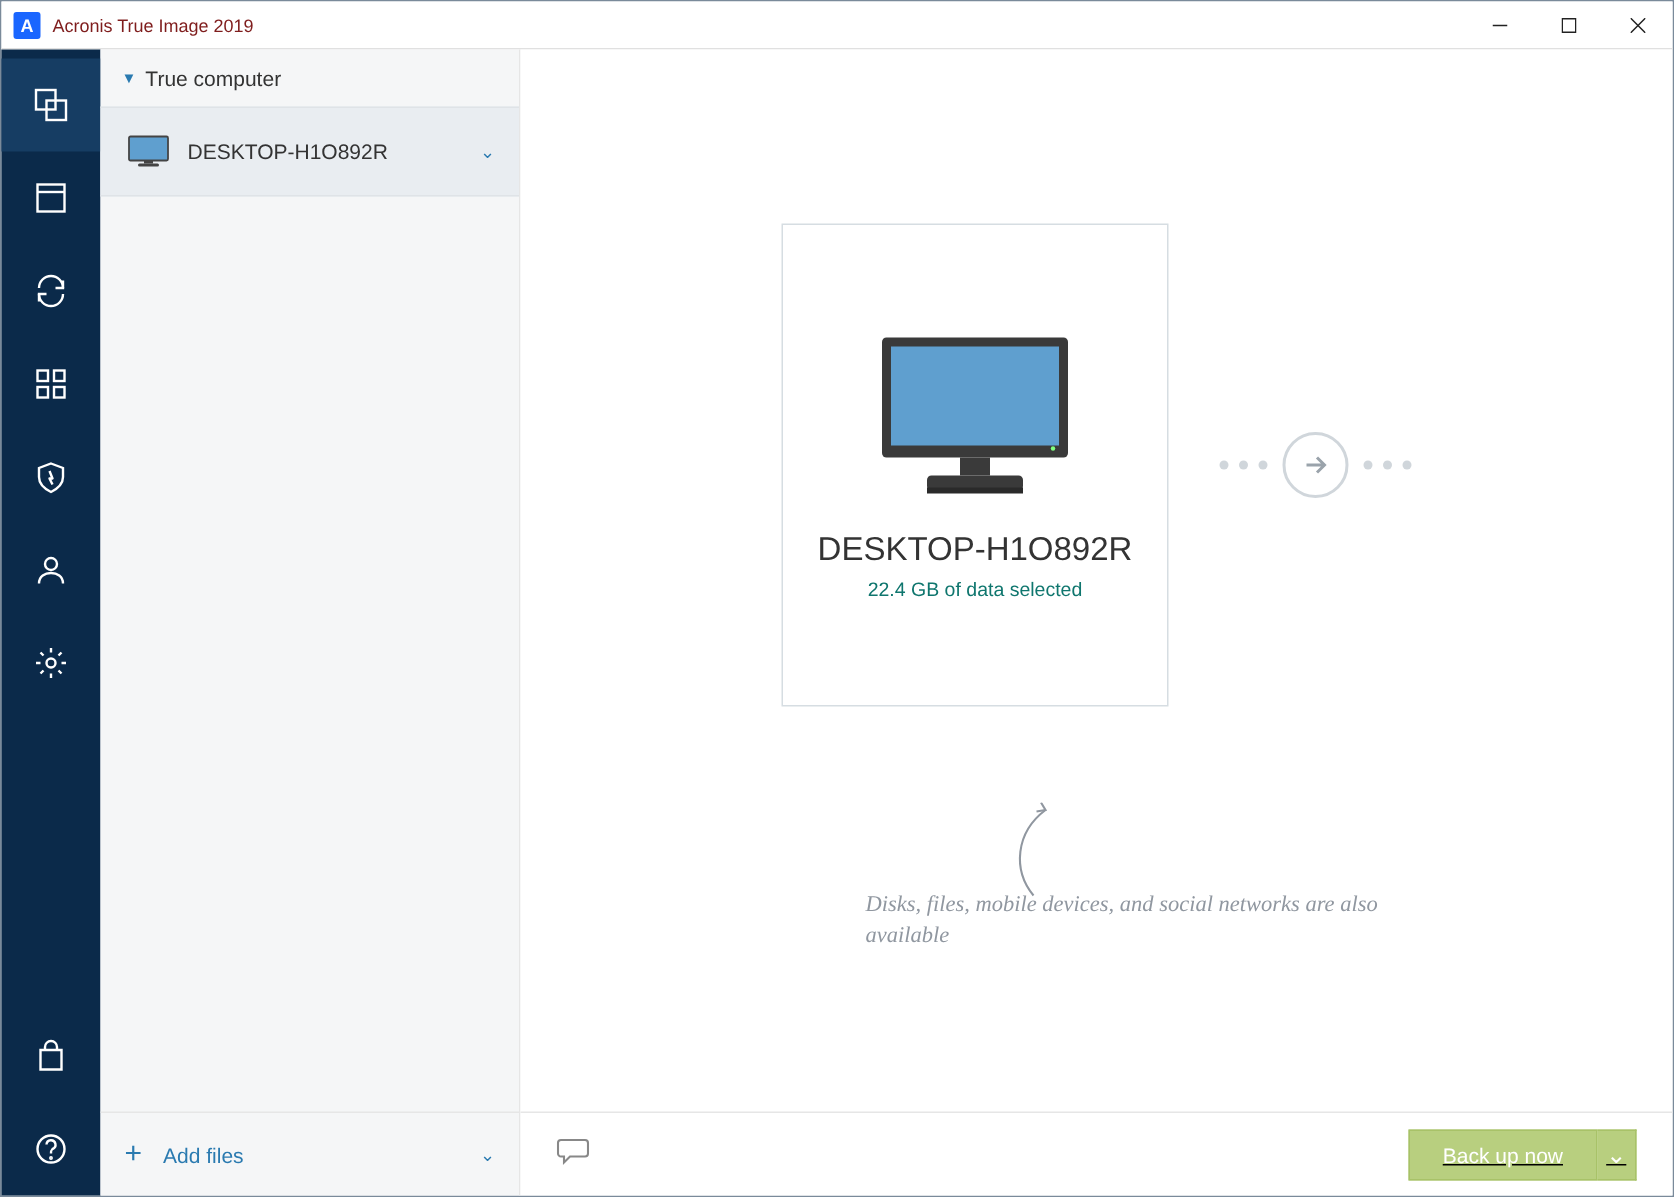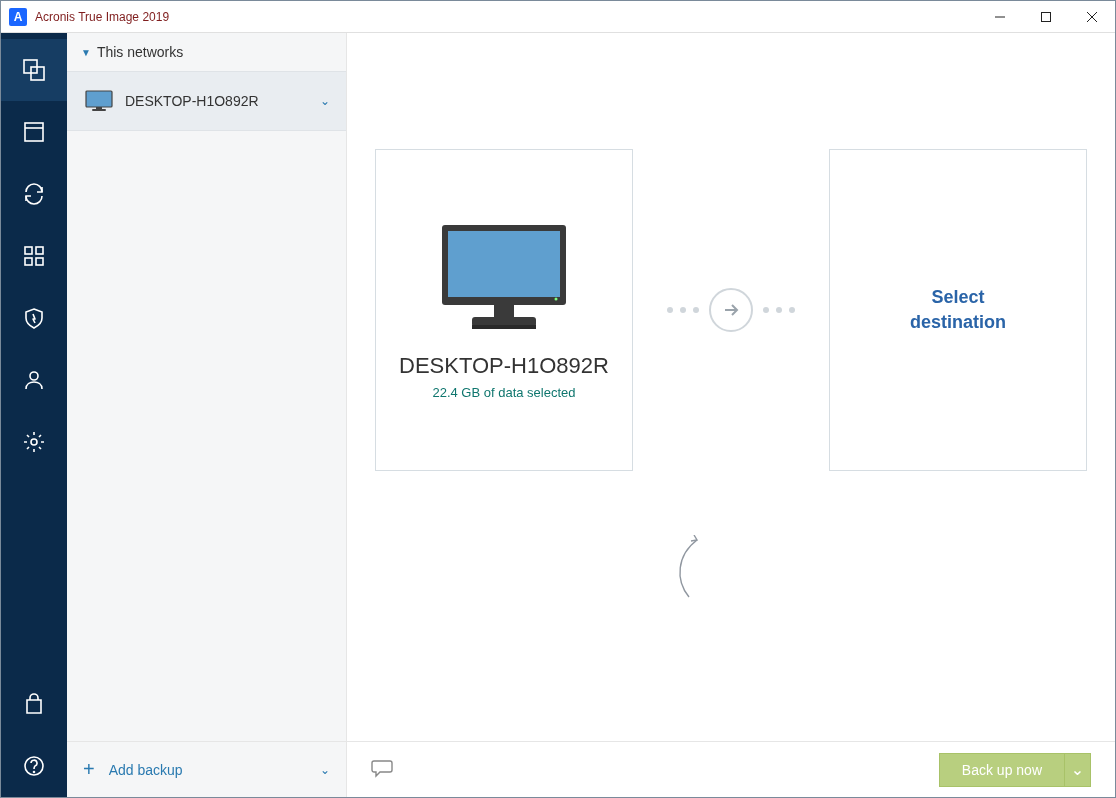--- a/index.html
+++ b/index.html
@@ -48,21 +48,21 @@
 
   .arrow-mid { display: flex; align-items: center; gap: 10px; }
   .dots { display: flex; gap: 7px; }
   .dots span { width: 6px; height: 6px; border-radius: 50%; background: #d0d6db; }
   .arrow-circle { width: 44px; height: 44px; border: 2px solid #d0d6db; border-radius: 50%; display: flex; align-items: center; justify-content: center; }
   .arrow-circle svg { stroke: #9aa3ab; fill: none; stroke-width: 2; }
 
   .hint { position: absolute; top: 560px; left: 230px; width: 400px; color: #9097a0; font-family: "Segoe Script", "Comic Sans MS", cursive; font-size: 15px; font-style: italic; text-align: left; line-height: 1.4; }
   .hint-arrow { position: absolute; top: 502px; left: 320px; }
 
-  .main-footer { height: 56px; display: flex; align-items: center; padding: 12px 24px; border-top: 1px solid #e6e6e6; }
+  .main-footer { height: 56px; display: flex; align-items: center; padding: 12px 24px; border-top: 1px solid #e6e6e6; text-decoration: underline; }
   .chat-icon { color: #888; }
   .foot-spacer { flex: 1; }
   .backup-btn { display: flex; height: 34px; }
   .backup-btn .label { background: #b8cf7f; color: #fff; padding: 0 22px; display: flex; align-items: center; font-size: 14px; border: 1px solid #a8c268; }
   .backup-btn .dd { width: 26px; background: #b8cf7f; border: 1px solid #a8c268; border-left: none; display: flex; align-items: center; justify-content: center; color: #fff; }
 
   .monitor-svg { display: block; }
 </style>
 </head>
 <body>
@@ -149,36 +149,36 @@
             <circle cx="12" cy="12" r="9"></circle>
             <path d="M9 9 A3 3 0 1 1 13 12 C12 13 12 13 12 15"></path>
             <circle cx="12" cy="18" r="0.5" fill="#fff"></circle>
           </svg>
       </div>
     </div>
 
     <div class="sidebar">
       <div class="side-header">
         <span class="chev">▼</span>
-        <span>This networks</span>
+        <span>True computer</span>
       </div>
       <div class="backup-item">
         <svg class="monitor-svg" width="28" height="22" viewBox="0 0 28 22">
           <rect x="1" y="1" width="26" height="16" rx="1" fill="#5f9fcf" stroke="#444" stroke-width="1.2"></rect>
           <rect x="11" y="17" width="6" height="2" fill="#444"></rect>
           <rect x="7" y="19" width="14" height="2" rx="1" fill="#444"></rect>
         </svg>
         <div class="bi-name">DESKTOP-H1O892R</div>
         <span class="chev-down">⌄</span>
       </div>
       <div class="side-fill"></div>
       <div class="side-footer">
         <div class="add-backup">
           <span class="plus">+</span>
-          <span>Add backup</span>
+          <span>Add files</span>
         </div>
         <span class="chev-down">⌄</span>
       </div>
     </div>
 
     <div class="main">
 
 
       <div class="main-center">
         <div class="panels">
@@ -207,30 +207,27 @@
                   <path d="M4 10 H15 M11 5 L16 10 L11 15"></path>
                 </svg>
             </div>
             <div class="dots">
                 <span></span>
                 <span></span>
                 <span></span>
               </div>
           </div>
 
-          <div class="panel dest">
-            <div>Select</div>
-            <div>destination</div>
-          </div>
         </div>
 
         <svg class="hint-arrow" width="40" height="70" viewBox="0 0 40 70">
           <path d="M30 5 C 10 20 8 45 22 62" fill="none" stroke="#9097a0" stroke-width="1.4"></path>
           <path d="M27 0 L30 5 L24 6" fill="none" stroke="#9097a0" stroke-width="1.4"></path>
         </svg>
+        <div class="hint">Disks, files, mobile devices, and social networks are also available</div>
       </div>
 
       <div class="main-footer">
         <div class="chat-icon">
           <svg width="22" height="20" viewBox="0 0 22 20">
               <path d="M3 3 H19 A2 2 0 0 1 21 5 V12 A2 2 0 0 1 19 14 H9 L5 18 V14 H3 A2 2 0 0 1 1 12 V5 A2 2 0 0 1 3 3 Z" fill="none" stroke="#888" stroke-width="1.4"></path>
             </svg>
         </div>
         <div class="foot-spacer"></div>
         <div class="backup-btn">

